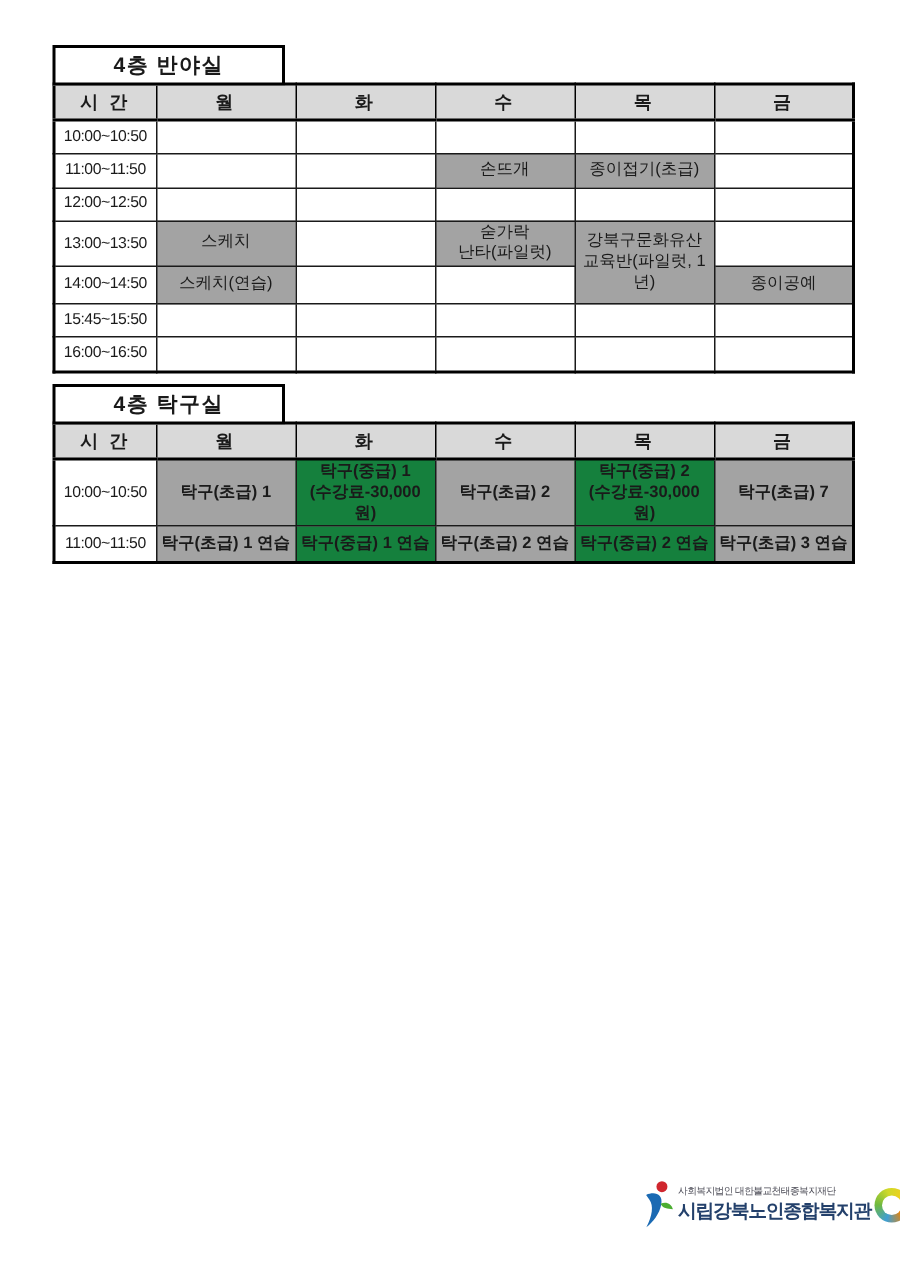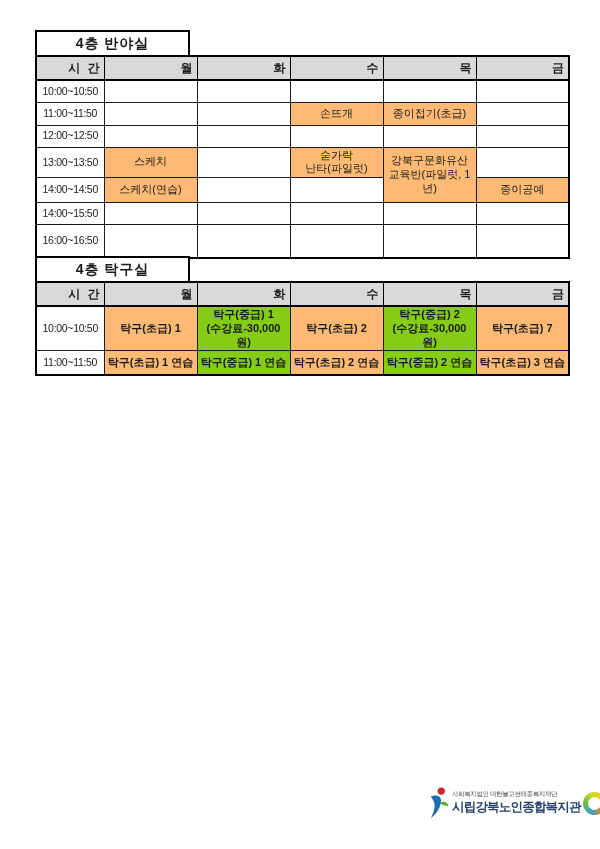--- a/index.html
+++ b/index.html
@@ -16,29 +16,29 @@
     position:relative; z-index:2; width:151px; height:23px; margin-bottom:-2px;
     border:2px solid #000; background:#fff;
     display:flex; align-items:center; justify-content:center;
     font-size:14px; font-weight:bold; letter-spacing:1px;
   }
 
   table.sched { border-collapse:collapse; table-layout:fixed; width:533px; background:#fff; }
   table.sched { border:2px solid #000; }
   table.sched th {
     background:#d9d9d9; border:1px solid #000; border-bottom:2px solid #000;
-    font-size:12px; font-weight:bold; height:20px; padding:1px 2px; letter-spacing:2px;text-align:right;
+    font-size:12px; font-weight:bold; height:20px; padding:1px 2px; letter-spacing:2px;
   }
   table.sched td {
     border:1px solid #1a1a1a; font-size:11px; text-align:center;
     vertical-align:middle; padding:1px 2px; white-space:pre-line; line-height:1.25;
   }
   table.sched td.time { font-size:10.5px; letter-spacing:-0.3px; font-weight:normal;margin-left:17px; }
-  .c-pink  { background:#fdba74; }
-  .c-green { background:#84cc16; }
+  .c-pink  { background:#a3a3a3; }
+  .c-green { background:#15803d; }
   table.t2 td { font-weight:bold; }
   table.t2 td.time { font-weight:normal; }
 
   
   .logo { position:absolute; left:428px; top:786px; display:flex; align-items:center; }
   .logo-mark { width:22px; height:34px; flex:0 0 auto; margin-right:2px; }
   .logo-text { display:flex; flex-direction:column; justify-content:center; }
   .logo-small { font-size:6.5px; color:#4a4a55; letter-spacing:-0.4px; white-space:nowrap; }
   .logo-large { font-size:12.5px; font-weight:bold; color:#23406b; letter-spacing:-0.8px; white-space:nowrap; }
   .logo-ring { position:relative; width:23px; height:23px; margin-left:2px; border-radius:50%;
@@ -109,28 +109,28 @@
           <td></td>
         </tr>
         <tr style="height:25px">
           <td class="time">14:00~14:50</td>
           <td class="c-pink">스케치(연습)</td>
           <td></td>
           <td></td>
           <td class="c-pink">종이공예</td>
         </tr>
         <tr style="height:22px">
-          <td class="time">14:00~15:50</td>
+          <td class="time">15:45~15:50</td>
           <td></td>
           <td></td>
           <td></td>
           <td></td>
           <td></td>
         </tr>
-        <tr style="height:33px">
+        <tr style="height:23px">
           <td class="time">16:00~16:50</td>
           <td></td>
           <td></td>
           <td></td>
           <td></td>
           <td></td>
         </tr>
       </tbody>
     </table>
   </div>

